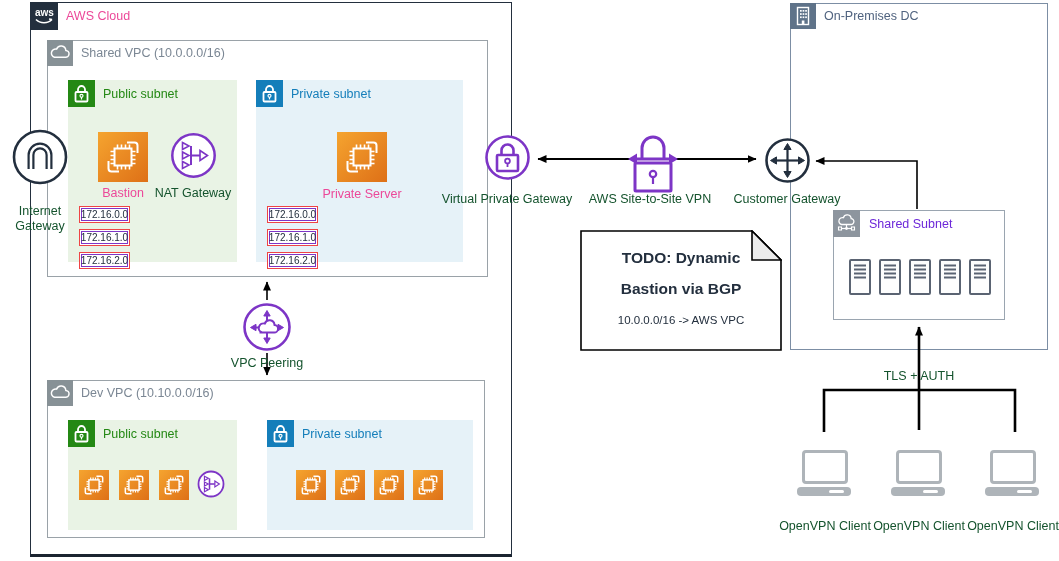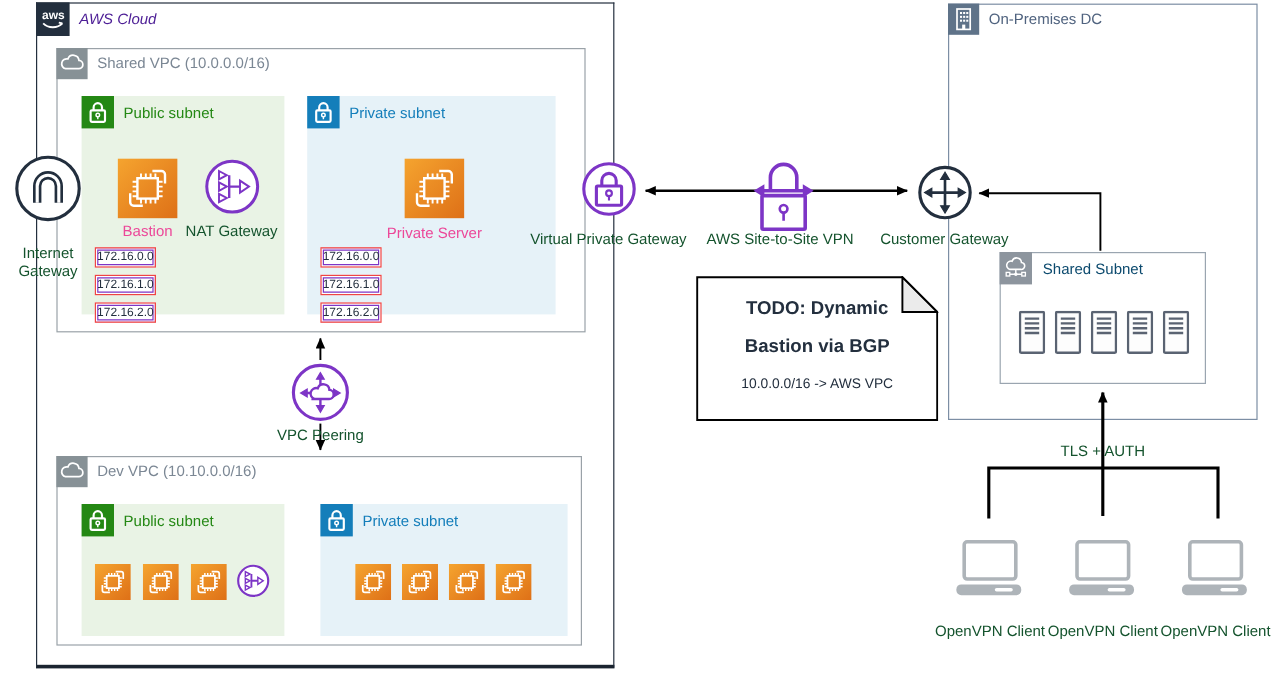--- a/index.html
+++ b/index.html
@@ -42,21 +42,21 @@
 </svg>
 
 <div class="box aws-cloud" style="left:30px;top:2px;width:482px;height:555px;"></div>
 <div class="g-sq" style="left:30px;top:2px;width:28px;height:28px;background:#232F3E;">
   <svg width="28" height="28" viewBox="0 0 28 28">
         <text x="5" y="14" font-size="10" font-weight="bold" fill="#fff" font-family="Liberation Sans,sans-serif">aws</text>
         <path d="M6,17.5 C10,21.8 18,21.8 22,17.5" stroke="#fff" stroke-width="1.5" fill="none"></path>
         <path d="M22,17.5 l-3,-0.6" stroke="#fff" stroke-width="1.5" fill="none"></path>
       </svg>
 </div>
-<div class="g-title" style="left:66px;top:9px;color:#4c1d95;font-style:italic;">AWS Cloud</div>
+<div class="g-title" style="left:66px;top:9px;color:#ec4899;">AWS Cloud</div>
 
 <div class="box vpc" style="left:47px;top:40px;width:441px;height:237px;"></div>
 <div class="g-sq" style="left:47px;top:40px;width:26px;height:26px;background:#879196;">
   <svg width="26" height="26" viewBox="0 0 25 25">
         <path d="M7.3,16.6 h10.4 a3.3,3.3 0 0 0 0.4,-6.6 a4.6,4.6 0 0 0 -8.9,-1.2 a3.9,3.9 0 0 0 -1.9,7.8 z" stroke="#fff" stroke-width="1.4" fill="none"></path>
       </svg>
 </div>
 <div class="g-title" style="left:81px;top:46px;color:#7B8794;">Shared VPC (10.0.0.0/16)</div>
 
 <div class="fill" style="left:68px;top:80px;width:169px;height:182px;background:#E9F3E5;"></div>
@@ -411,21 +411,21 @@
 <div class="g-sq" style="left:833px;top:210px;width:27px;height:27px;background:#8D959E;">
   <svg width="27" height="27" viewBox="0 0 27 27">
         <path d="M8.5,14.5 h9.3 a2.9,2.9 0 0 0 0.4,-5.8 a4,4 0 0 0 -7.8,-1 a3.4,3.4 0 0 0 -1.9,6.8 z" stroke="#fff" stroke-width="1.3" fill="none"></path>
         <line x1="13.5" y1="14.5" x2="13.5" y2="18.5" stroke="#fff" stroke-width="1.2"></line>
         <line x1="7.5" y1="18.5" x2="19.5" y2="18.5" stroke="#fff" stroke-width="1.2"></line>
         <rect x="5.5" y="17" width="3" height="3" fill="#8D959E" stroke="#fff" stroke-width="1.1"></rect>
         <rect x="18.5" y="17" width="3" height="3" fill="#8D959E" stroke="#fff" stroke-width="1.1"></rect>
         <circle cx="13.5" cy="18.5" r="1.4" fill="#fff"></circle>
       </svg>
 </div>
-<div class="g-title" style="left:869px;top:217px;color:#0c4a6e;">Shared Subnet</div>
+<div class="g-title" style="left:869px;top:217px;color:#6d28d9;">Shared Subnet</div>
 
 <div class="abs" style="left:849px;top:259px;">
       <svg width="22" height="36" viewBox="0 0 22 36">
         <rect x="1" y="1" width="20" height="34" rx="1" stroke="#5A6372" stroke-width="2" fill="#FDFDFD"></rect>
         <g stroke="#5A6372" stroke-width="2">
           <line x1="5" y1="6.5" x2="17" y2="6.5"></line>
           <line x1="5" y1="10.5" x2="17" y2="10.5"></line>
           <line x1="5" y1="14.5" x2="17" y2="14.5"></line>
           <line x1="5" y1="18.5" x2="17" y2="18.5"></line>
         </g>

